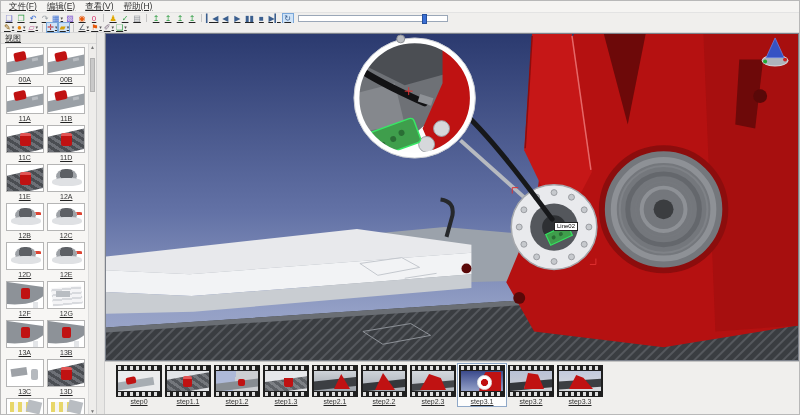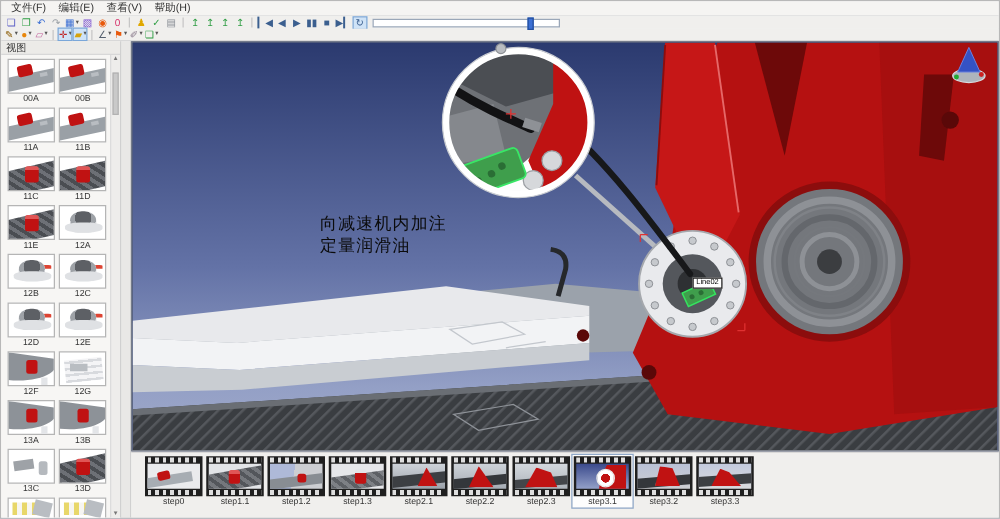--- a/index.html
+++ b/index.html
@@ -1,18 +1,18 @@
 <!DOCTYPE html>
 <html><head>
 <meta charset="utf-8">
 <style>
   * { box-sizing: border-box; margin: 0; padding: 0; }
   html,body { width:800px; height:415px; overflow:hidden; }
   body { font-family:"Liberation Sans", sans-serif; background:#f0f0f0; color:#222; }
-  .app { width:800px; height:415px; display:flex; flex-direction:column; border:1px solid #b8b8b8; }
+  .app { width:800px; height:415px; display:flex; flex-direction:column; border:1px solid #b8b8b8;text-decoration:underline; }
 
   
   .menubar { height:12px; display:flex; align-items:center; padding-left:3px; background:#f5f4f2; border-bottom:1px solid #e3e3e3; }
   .menu-item { font-size:8.5px; padding:0 5px; color:#333; cursor:default; }
 
   
   .toolbar { height:10px; display:flex; align-items:center; background:#f0efed; padding-left:2px; }
   .toolbar.r2 { border-bottom:1px solid #d8d8d8; }
   .tbi { display:inline-flex; align-items:center; justify-content:center; min-width:10px; height:9px; font-size:8px; line-height:9px; margin:0 1px; cursor:default; }
   .tbi.active { background:#cfe3f7; outline:1px solid #7aa7d9; }
@@ -362,24 +362,20 @@
           </g>
 
           <g>
             <ellipse cx="672" cy="27" rx="13" ry="5.5" fill="#aeb4bc" stroke="#d6dade" stroke-width="1"></ellipse>
             <polygon points="672,4 663,24 681,24" fill="#3552c4" stroke="#6b82e0" stroke-width="0.8"></polygon>
             <circle cx="682" cy="26" r="2" fill="#cc2222"></circle>
               <circle cx="662" cy="28" r="2" fill="#22aa33"></circle>
           </g>
         </svg>
 
-        <div class="annotation">
-          <div>向减速机内加注</div>
-          <div>定量润滑油</div>
-        </div>
         <div class="line-label">Line02</div>
       </div>
 
       <div class="bottom-panel">
         <div class="steps-row" id="steps-row">
             <div class="step-cell">
               <div class="film">
                 <div class="perf"></div>
                 <div class="film-img s0"></div>
                 <div class="perf"></div>

